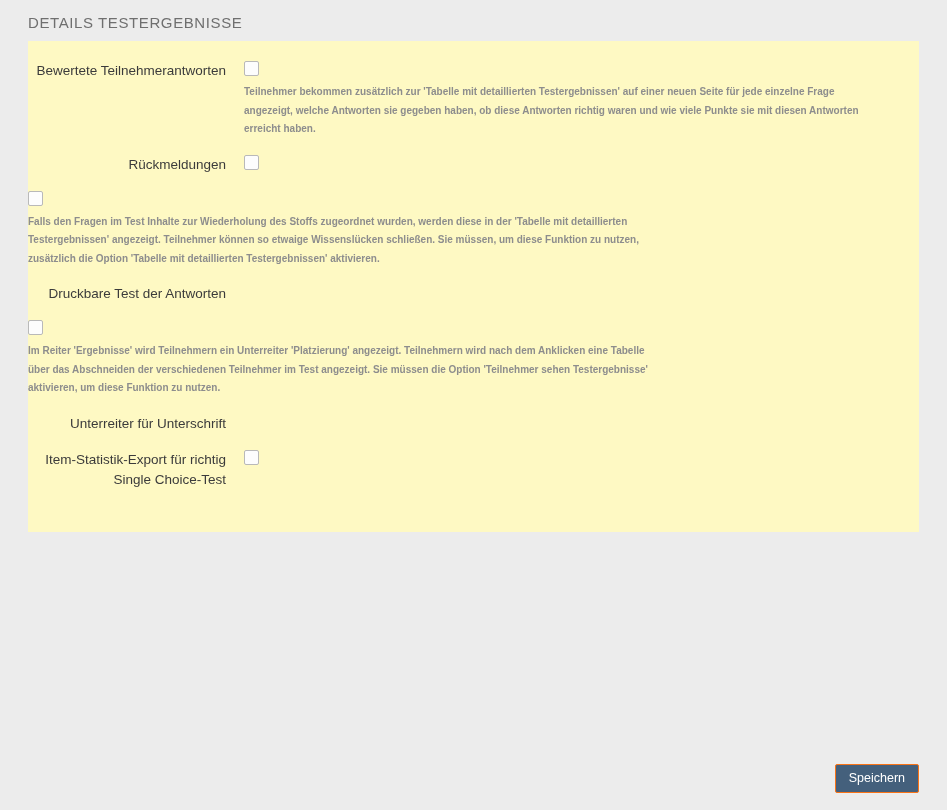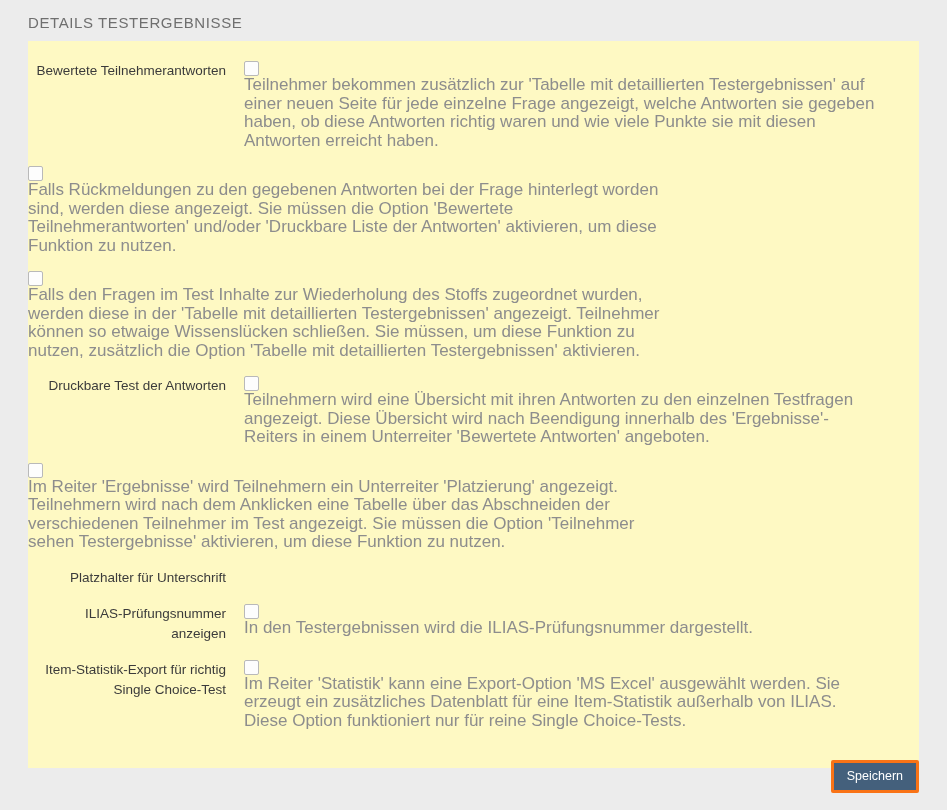--- a/index.html
+++ b/index.html
@@ -63,42 +63,44 @@
     height: 15px;
     border: 1px solid #b9b9b9;
     background: #fdfdfd;
     border-radius: 2px;
     display: block;
     box-sizing: border-box;
     margin-top: 2px;
     cursor: pointer;
   }
   .desc {
+    margin-top: 7px;
     color: #8d8d8d;
-    font-size: 17px;
+    font-size: 10px;
     line-height: 18.5px;
     max-width: 632px;
+    font-weight: bold;
   }
   .footer {
     position: absolute;
     left: 0;
     right: 0;
     bottom: 0;
     height: 42px;
     background: #ececec;
   }
   .save-bar {
     position: absolute;
     right: 28px;
     bottom: 17px;
   }
   .btn-save {
     background: #44607c;
     color: #ffffff;
-    border: 3px solid #f97316;
+    border: 1px solid #f97316;
     font-size: 12.5px;
     font-family: "Liberation Sans", sans-serif;
     padding: 6px 13px 7px 13px;
     border-radius: 2px;
     cursor: pointer;
     line-height: 14px;
   }
 </style>
 </head>
 <body>
@@ -110,59 +112,47 @@
   <div class="panel">
     <div id="rows-container">
         <div class="form-row">
           <div class="label-col">Bewertete Teilnehmerantworten</div>
           <div class="field-col">
             <span class="cb"></span>
             <div class="desc">Teilnehmer bekommen zusätzlich zur 'Tabelle mit detaillierten Testergebnissen' auf einer neuen Seite für jede einzelne Frage angezeigt, welche Antworten sie gegeben haben, ob diese Antworten richtig waren und wie viele Punkte sie mit diesen Antworten erreicht haben.</div>
           </div>
         </div>
         <div class="form-row">
+          <div class="label-col">Rückmeldungen</div>
           <div class="field-col">
             <span class="cb"></span>
-            <div class="desc">Falls Rückmeldungen zu den gegebenen Antworten bei der Frage hinterlegt worden sind, werden diese angezeigt. Sie müssen die Option 'Bewertete Teilnehmerantworten' und/oder 'Druckbare Liste der Antworten' aktivieren, um diese Funktion zu nutzen.</div>
           </div>
         </div>
         <div class="form-row">
           <div class="field-col">
             <span class="cb"></span>
             <div class="desc">Falls den Fragen im Test Inhalte zur Wiederholung des Stoffs zugeordnet wurden, werden diese in der 'Tabelle mit detaillierten Testergebnissen' angezeigt. Teilnehmer können so etwaige Wissenslücken schließen. Sie müssen, um diese Funktion zu nutzen, zusätzlich die Option 'Tabelle mit detaillierten Testergebnissen' aktivieren.</div>
           </div>
         </div>
         <div class="form-row">
           <div class="label-col">Druckbare Test der Antworten</div>
-          <div class="field-col">
-            <span class="cb"></span>
-            <div class="desc">Teilnehmern wird eine Übersicht mit ihren Antworten zu den einzelnen Testfragen angezeigt. Diese Übersicht wird nach Beendigung innerhalb des 'Ergebnisse'-Reiters in einem Unterreiter 'Bewertete Antworten' angeboten.</div>
-          </div>
         </div>
         <div class="form-row">
           <div class="field-col">
             <span class="cb"></span>
             <div class="desc">Im Reiter 'Ergebnisse' wird Teilnehmern ein Unterreiter 'Platzierung' angezeigt. Teilnehmern wird nach dem Anklicken eine Tabelle über das Abschneiden der verschiedenen Teilnehmer im Test angezeigt. Sie müssen die Option 'Teilnehmer sehen Testergebnisse' aktivieren, um diese Funktion zu nutzen.</div>
           </div>
         </div>
         <div class="form-row">
-          <div class="label-col">Platzhalter für Unterschrift</div>
-        </div>
-        <div class="form-row">
-          <div class="label-col">ILIAS-Prüfungsnummer anzeigen</div>
-          <div class="field-col">
-            <span class="cb"></span>
-            <div class="desc">In den Testergebnissen wird die ILIAS-Prüfungsnummer dargestellt.</div>
-          </div>
+          <div class="label-col">Unterreiter für Unterschrift</div>
         </div>
         <div class="form-row">
           <div class="label-col">Item-Statistik-Export für richtig Single Choice-Test</div>
           <div class="field-col">
             <span class="cb"></span>
-            <div class="desc">Im Reiter 'Statistik' kann eine Export-Option 'MS Excel' ausgewählt werden. Sie erzeugt ein zusätzliches Datenblatt für eine Item-Statistik außerhalb von ILIAS. Diese Option funktioniert nur für reine Single Choice-Tests.</div>
           </div>
         </div>
       </div>
   </div>
 
   <div class="footer">
     <div class="save-bar">
       <button class="btn-save">Speichern</button>
     </div>
   </div>

